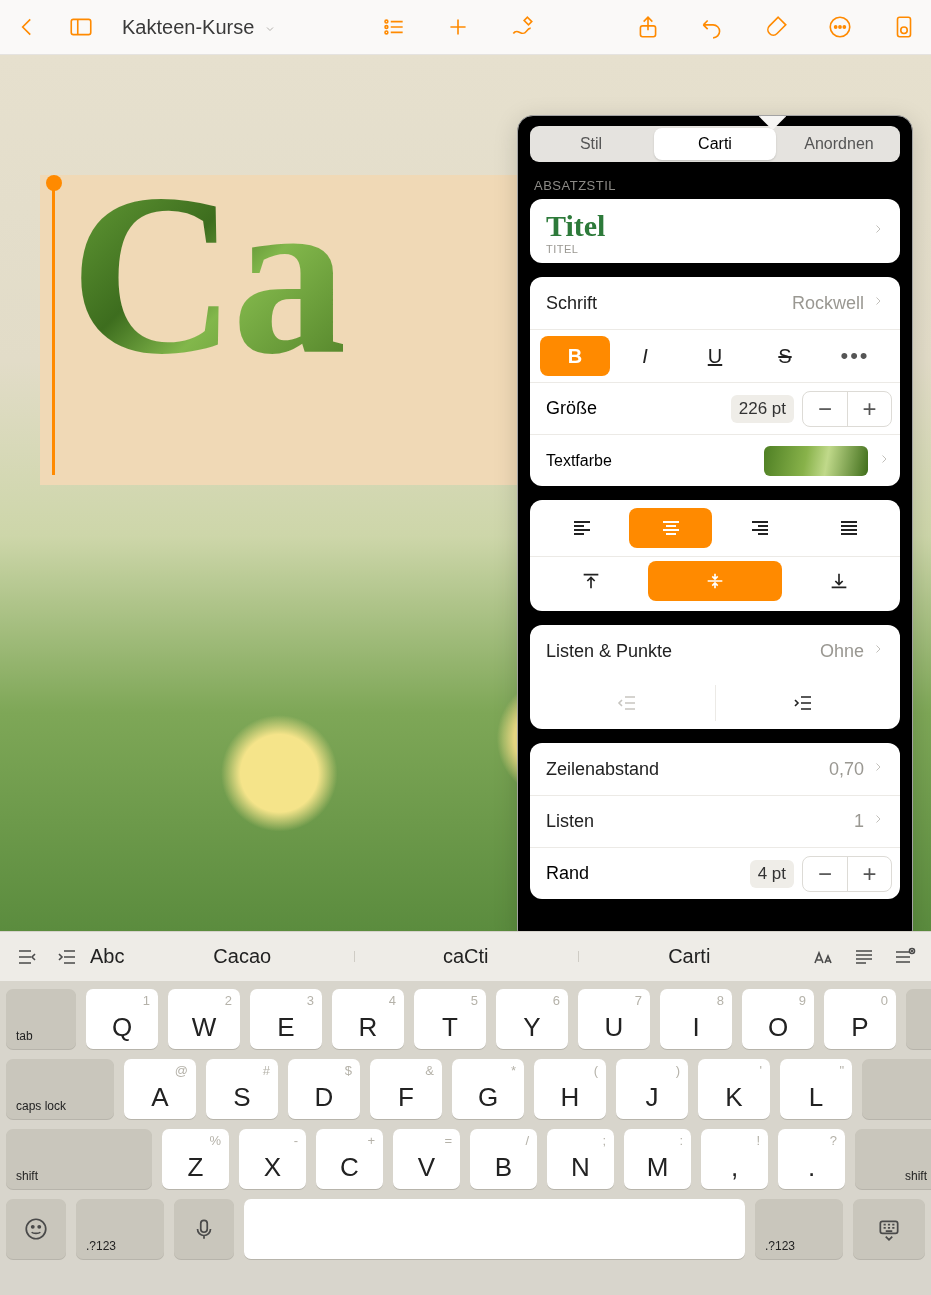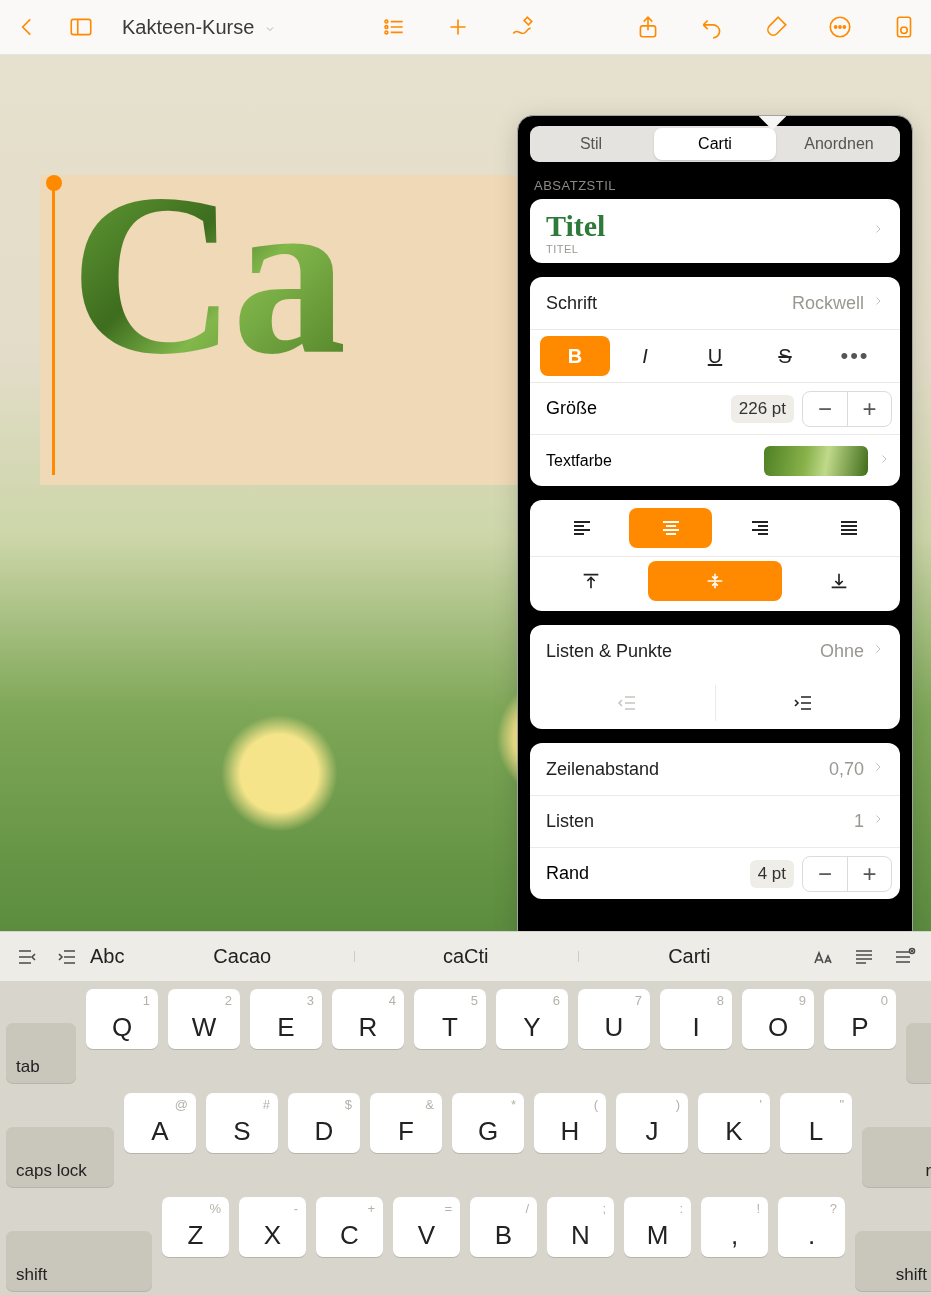--- a/index.html
+++ b/index.html
@@ -97,21 +97,21 @@
   .sugg-wrap{flex:1;display:flex;}
   .sugg{flex:1;text-align:center;font-size:20px;color:#222;position:relative;}
   .sugg + .sugg::before{content:"";position:absolute;left:0;top:6px;bottom:6px;width:1px;background:#cfccc5;}
   .sb-right{display:flex;gap:6px;}
 
   
   .kbd{height:314px;background:#d8d5cc;padding:8px 6px 6px;display:flex;flex-direction:column;gap:10px;}
   .krow{display:flex;gap:10px;}
   .key{background:#fff;border-radius:7px;box-shadow:0 1px 0 #b7b4ab;display:flex;align-items:flex-end;justify-content:center;font-size:26px;color:#222;position:relative;height:60px;padding-bottom:6px;}
   .key .hint{position:absolute;top:4px;right:8px;font-size:13px;color:#b5b2a9;}
-  .key.fn{background:#c9c6bc;font-size:17px;align-items:flex-end;justify-content:flex-start;padding:0 0 6px 10px;margin-top:34px;}
+  .key.fn{background:#c9c6bc;font-size:12px;align-items:flex-end;justify-content:flex-start;padding:0 0 6px 10px;}
   .key.fn.r{justify-content:flex-end;padding:0 10px 6px 0;}
   .key.space{flex:1;background:#fff;}
   .key.icon{align-items:center;justify-content:center;padding:0;}
   .key.icon svg{width:26px;height:26px;stroke:#4a4a4a;fill:none;stroke-width:1.6;}
 
   
   .chev svg, .row .chev svg{width:12px;height:16px;stroke:currentColor;fill:none;stroke-width:2;}
 </style>
 </head>
 <body>

